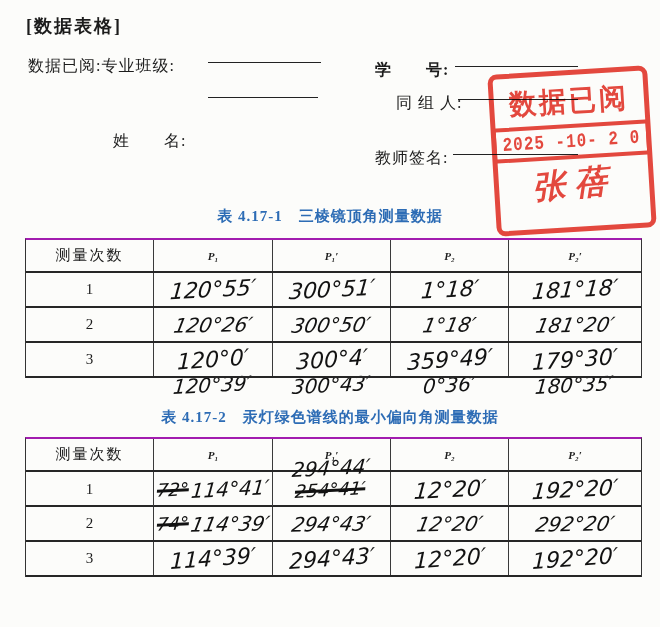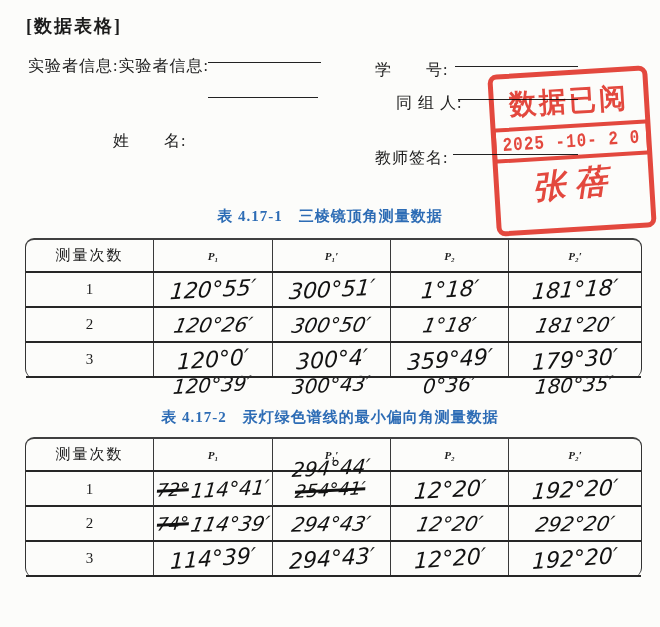--- a/index.html
+++ b/index.html
@@ -21,21 +21,21 @@
     transform:scaleY(1.2);display:inline-block;white-space:nowrap;}
   .stamp-sig{font-size:33px;font-weight:bold;font-style:italic;letter-spacing:9px;margin-top:3px;
     transform:rotate(-2deg);white-space:nowrap;}
 
   
   .tbl-title{width:660px;left:0;text-align:center;color:#2d6cb5;font-weight:bold;font-size:15px;letter-spacing:1px;}
   .t1-title{top:207px;}
   .t2-title{top:408px;text-align:center;}
 
   
-  .tbl{left:25px;width:615px;border-top:2px solid #404040;border-left:1.5px solid #333;border-right:1.5px solid #333;z-index:2;border-radius:9px;}
+  .tbl{left:25px;width:615px;border-top:2px solid #a21caf;border-left:1.5px solid #333;border-right:1.5px solid #333;z-index:2;}
   .t1{top:238px;}
   .t2{top:437px;}
   .row{display:grid;grid-template-columns:128px 119px 118px 118px 132px;border-bottom:2px solid #262626;}
   .hrow{height:31px;}
   .drow{height:33px;}
   .cell{display:flex;align-items:center;justify-content:center;border-right:1px solid #3a3a3a;overflow:visible;position:relative;}
   .cell:last-child{border-right:none;}
   .hdr{font-size:15px;letter-spacing:2px;}
   .phdr{font-style:italic;font-size:11px;letter-spacing:0;font-weight:bold;}
   .rownum{font-size:15px;}
@@ -53,27 +53,27 @@
 
   
   .t1-footer{left:25px;top:371px;width:615px;display:grid;grid-template-columns:128px 119px 118px 118px 132px;z-index:1;}
   .t1-footer .fcell{display:flex;align-items:center;justify-content:center;height:28px;}
 </style>
 </head>
 <body>
 
 <div class="abs section-title">[数据表格]</div>
 
-<div class="abs print" style="left:28px;top:56px;">实验者信息:实验者信息:</div>
+<div class="abs print" style="left:28px;top:56px;">数据已阅:专业班级:</div>
 <span class="abs uline" style="left:208px;top:42px;width:113px;"></span>
 
 <div class="abs print" style="left:113px;top:91px;margin-top:40px;">姓　　名:</div>
 <span class="abs uline" style="left:208px;top:77px;width:110px;"></span>
 
-<div class="abs print" style="left:375px;top:60px;">学　　号:</div>
+<div class="abs print" style="left:375px;top:60px;font-weight:bold;">学　　号:</div>
 <span class="abs uline" style="left:455px;top:46px;width:123px;"></span>
 
 <div class="abs print" style="left:396px;top:93px;">同 组 人:</div>
 <span class="abs uline" style="left:458px;top:79px;width:120px;"></span>
 
 <div class="abs print" style="left:375px;top:148px;">教师签名:</div>
 <span class="abs uline" style="left:453px;top:134px;width:125px;"></span>
 
 <div class="abs stamp">
   <div class="stamp-text">数据已阅</div>

